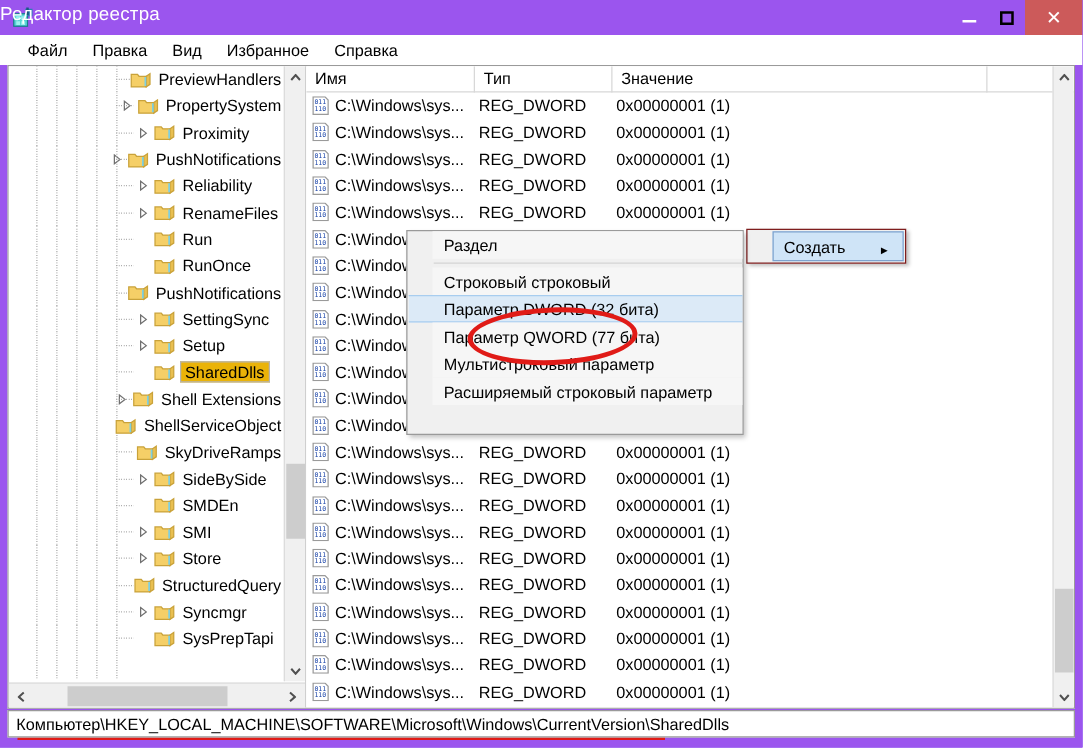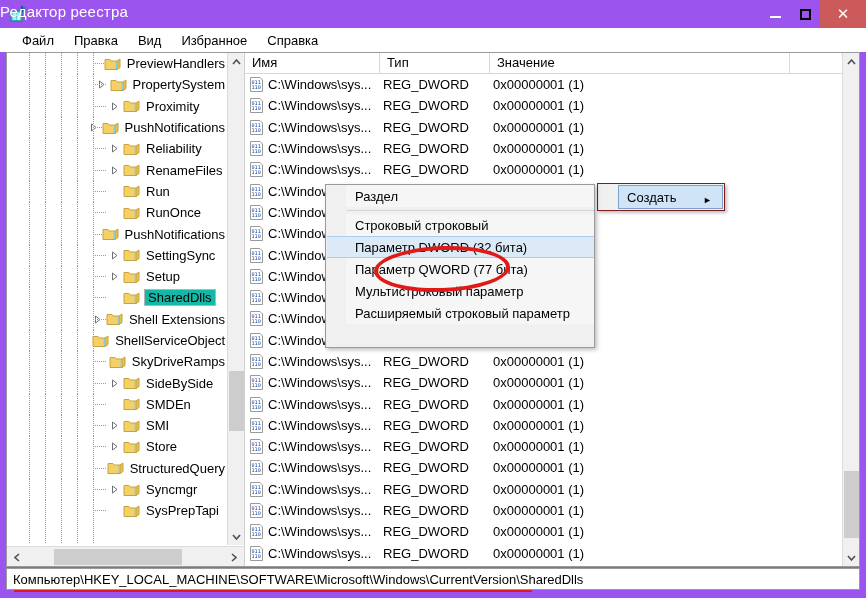--- a/index.html
+++ b/index.html
@@ -92,21 +92,21 @@
     position: absolute; height: 1px;
     background-image: linear-gradient(to right, #9a9a9a 1px, transparent 1px);
     background-size: 2px 1px;
   }
   .folder {
     flex: 0 0 17px; width: 17px; height: 14px; margin-right: 4px; position: relative;
   }
   .tree-label { padding: 0 2px; }
   .tree-row.selected .tree-label {
     border: 1px solid #b5b5b5;
-    background: #14b8a6;
+    background: #eab308;
     padding: 0 3px;
   }
   
   #tree-vscroll {
     position: absolute; right: 0px; top: 0; width: 17px; height: 492px;
     background: #f0f0f0; border-left: 1px solid #dcdcdc;
   }
   #tree-vthumb {
     position: absolute; left: 1px; width: 15px; top: 318px; height: 60px;
     background: #cdcdcd;

